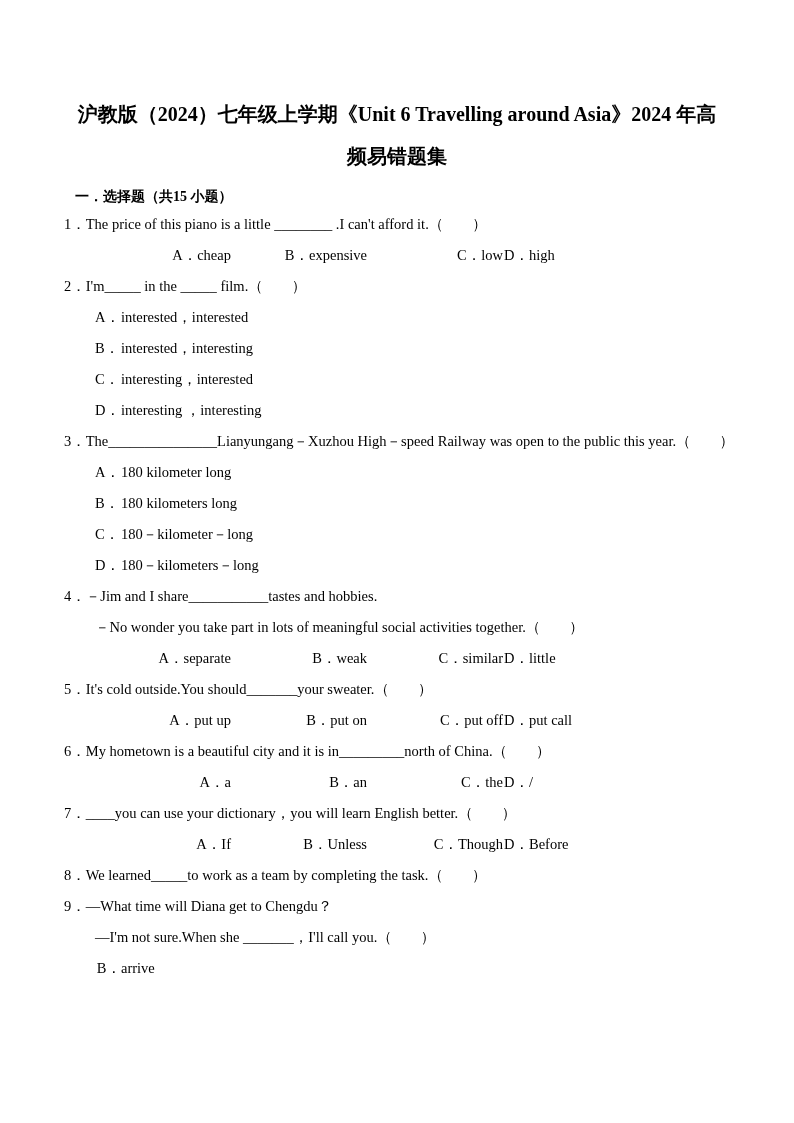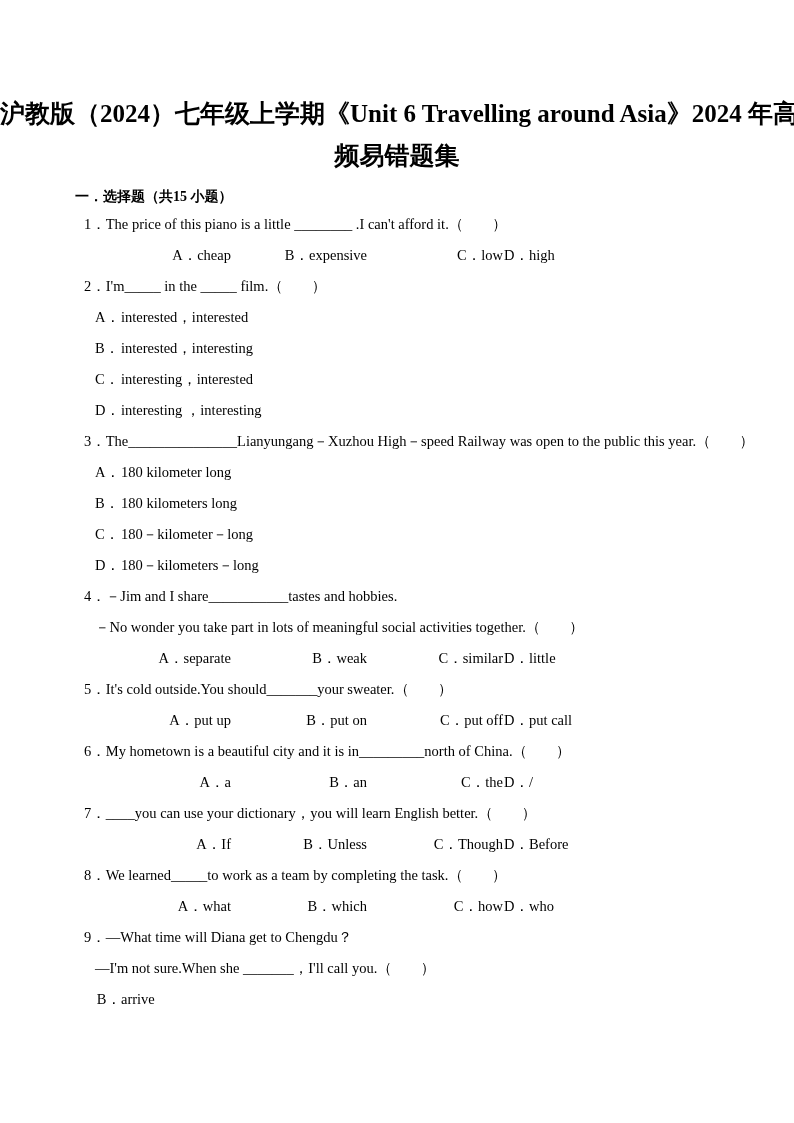--- a/index.html
+++ b/index.html
@@ -9,36 +9,36 @@
     height: 1123px;
     background: #ffffff;
     color: #000000;
     font-family: "Liberation Serif", serif;
     font-size: 14.5px;
     overflow: hidden;
   }
   .title {
     padding-top: 93px;
     text-align: center;
-    font-size: 25px;
+    font-size: 20px;
     font-weight: bold;
   }
   .title-line { height: 42px; line-height: 42px; white-space: nowrap; }
   .section-heading {
     margin-top: 8px;
     padding-left: 75px;
     font-size: 14px;
     font-weight: bold;
     height: 24px;
     line-height: 24px;
     white-space: nowrap;
   }
   .questions { margin-top: 0; }
   .q-line {
-    padding-left: 84px;
+    padding-left: 64px;
     height: 31px;
     line-height: 31px;
     white-space: nowrap;
   }
   .q-line.cont { padding-left: 95px; }
   .opt-line {
     padding-left: 95px;
     height: 31px;
     line-height: 31px;
     white-space: nowrap;
@@ -134,26 +134,20 @@
       <div class="opt-row">
         <span class="opt"><span class="opt-label">A．</span><span class="opt-text">If</span></span>
         <span class="opt"><span class="opt-label">B．</span><span class="opt-text">Unless</span></span>
         <span class="opt"><span class="opt-label">C．</span><span class="opt-text">Though</span></span>
         <span class="opt"><span class="opt-label">D．</span><span class="opt-text">Before</span></span>
       </div>
     </div>
 
     <div>
       <div class="q-line"><span class="q-num">8．</span><span>We learned_____to work as a team by completing the task.（　　）</span></div>
-      <div class="opt-row">
-        <span class="opt"><span class="opt-label">A．</span><span class="opt-text">what</span></span>
-        <span class="opt"><span class="opt-label">B．</span><span class="opt-text">which</span></span>
-        <span class="opt"><span class="opt-label">C．</span><span class="opt-text">how</span></span>
-        <span class="opt"><span class="opt-label">D．</span><span class="opt-text">who</span></span>
-      </div>
     </div>
 
     <div>
       <div class="q-line"><span class="q-num">9．</span><span>—What time will Diana get to Chengdu？</span></div>
       <div class="q-line cont">—I'm not sure.When she _______，I'll call you.（　　）</div>
       <div class="opt-row two-col">
         <span class="opt"><span class="opt-label">B．</span><span class="opt-text">arrive</span></span>
       </div>
     </div>
 

